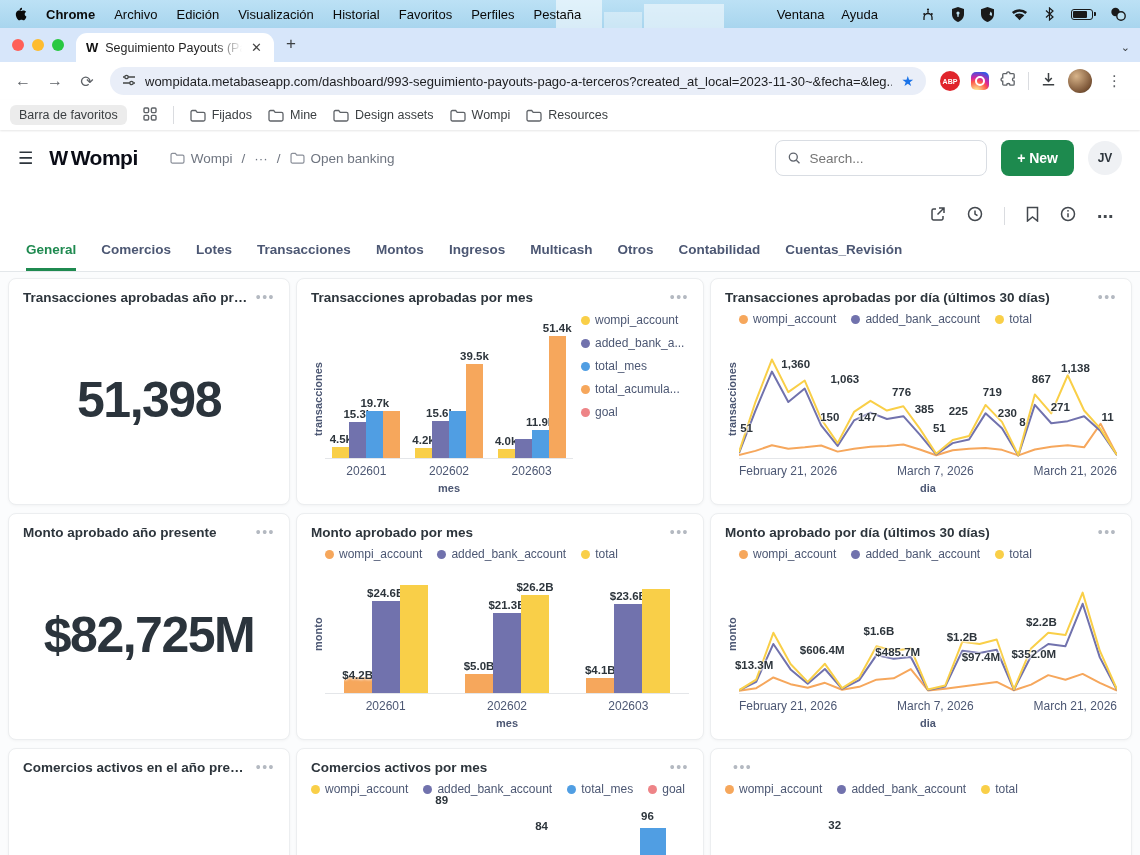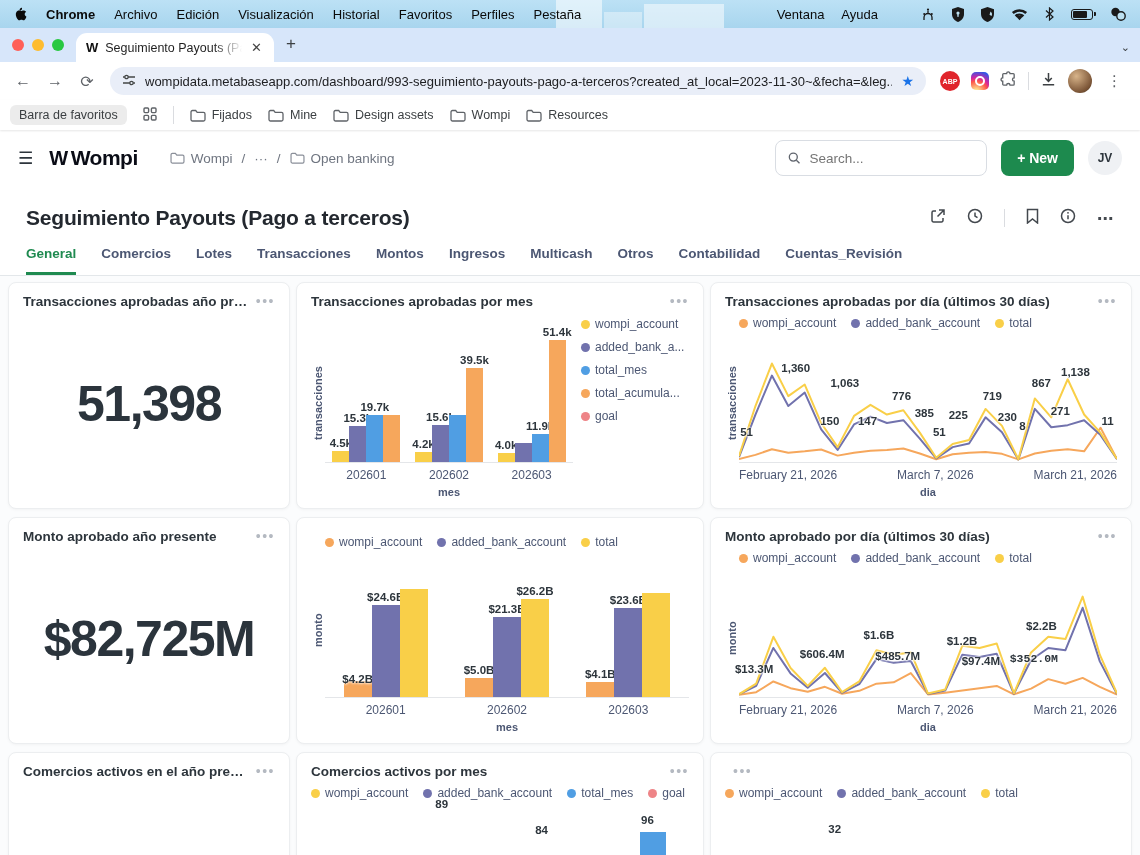--- a/index.html
+++ b/index.html
@@ -289,21 +289,20 @@
             <path d="M9.5 9.5L13 13"></path>
           </svg>
         <input type="text" placeholder="Search..." style="">
       </div>
       <span class="new-btn">+ New</span>
       <span class="jv-avatar">JV</span>
     </div>
   </div>
 
   <div class="title-row">
-    <span class="page-title">Seguimiento Payouts (Pago a terceros)</span>
     <span class="title-actions">
       <span><svg width="16" height="16" viewBox="0 0 16 16" fill="none" stroke="#43484e" stroke-width="1.5">
             <path d="M6 3H3.5A1.5 1.5 0 0 0 2 4.5v8A1.5 1.5 0 0 0 3.5 14h8a1.5 1.5 0 0 0 1.5-1.5V10M9 2h5v5M14 2L7.5 8.5"></path>
           </svg></span>
       <span><svg width="16" height="16" viewBox="0 0 16 16" fill="none" stroke="#43484e" stroke-width="1.5">
             <circle cx="8" cy="8" r="6.5"></circle>
             <path d="M8 4.5V8l2.5 1.7"></path>
           </svg></span>
       <span class="divider-v"></span>
       <span><svg width="13" height="16" viewBox="0 0 13 16" fill="none" stroke="#43484e" stroke-width="1.5">
@@ -496,20 +495,24 @@
 
     <div class="card">
       <div class="card-head">
           <span class="card-title">Monto aprobado año presente</span>
           <span class="card-menu"></span>
         </div>
       <div class="scalar-value">$82,725M</div>
     </div>
 
     <div class="card">
+      <div class="card-head">
+          <span class="card-title">Monto aprobado por mes</span>
+          <span class="card-menu"></span>
+        </div>
       <div class="chart-body">
           <div class="chart-flex">
             <div class="y-axis-label">monto</div>
             <div class="chart-main">
               <div class="legend-row">
                 <span class="legend-item">
                   <span class="legend-dot" style="background: rgb(246, 167, 92);"></span>
                   <span class="legend-label">wompi_account</span>
                 </span>
                 <span class="legend-item">
@@ -603,21 +606,21 @@
                   <polyline points="0.00,97.58 4.55,89.65 9.09,54.17 13.64,77.97 18.18,91.32 22.73,77.55 27.27,96.12 31.82,87.98 36.36,64.61 40.91,67.95 45.45,66.28 50.00,97.17 54.55,94.03 59.09,60.43 63.64,62.52 68.18,59.60 72.73,96.96 77.27,65.44 81.82,54.17 86.36,56.26 90.91,16.61 95.45,66.70 100.00,97.17" fill="none" stroke="#7172AD" stroke-width="2" stroke-linejoin="round" vector-effect="non-scaling-stroke"></polyline>
                   <polyline points="0.00,97.46 4.55,87.57 9.09,43.74 13.64,72.96 18.18,89.65 22.73,72.71 27.27,95.50 31.82,85.48 36.36,56.26 40.91,60.43 45.45,58.35 50.00,96.75 54.55,92.99 59.09,52.09 63.64,54.17 68.18,50.00 72.73,96.54 77.27,58.35 81.82,43.74 86.36,45.83 90.91,6.17 95.45,60.43 100.00,96.75" fill="none" stroke="#F9CF48" stroke-width="2" stroke-linejoin="round" vector-effect="non-scaling-stroke"></polyline>
                 </svg>
                 <span class="annot" style="left: 4%; top: 74%;">$13.3M</span>
                 <span class="annot" style="left: 22%; top: 60%;">$606.4M</span>
                 <span class="annot" style="left: 37%; top: 42%;">$1.6B</span>
                 <span class="annot" style="left: 42%; top: 62%;">$485.7M</span>
                 <span class="annot" style="left: 59%; top: 48%;">$1.2B</span>
                 <span class="annot" style="left: 64%; top: 66%;">$97.4M</span>
                 <span class="annot" style="left: 80%; top: 34%;">$2.2B</span>
-                <span class="annot" style="left: 78%; top: 64%; font-family: Liberation Mono, monospace;">$352.0M</span>
+                <span class="annot" style="left: 78%; top: 64%;">$352.0M</span>
               </div>
               <div class="x-ticks-dates">
                 <span class="x-tick">February 21, 2026</span>
                 <span class="x-tick">March 7, 2026</span>
                 <span class="x-tick">March 21, 2026</span>
               </div>
               <div class="x-axis-label">dia</div>
             </div>
           </div>
         </div>

